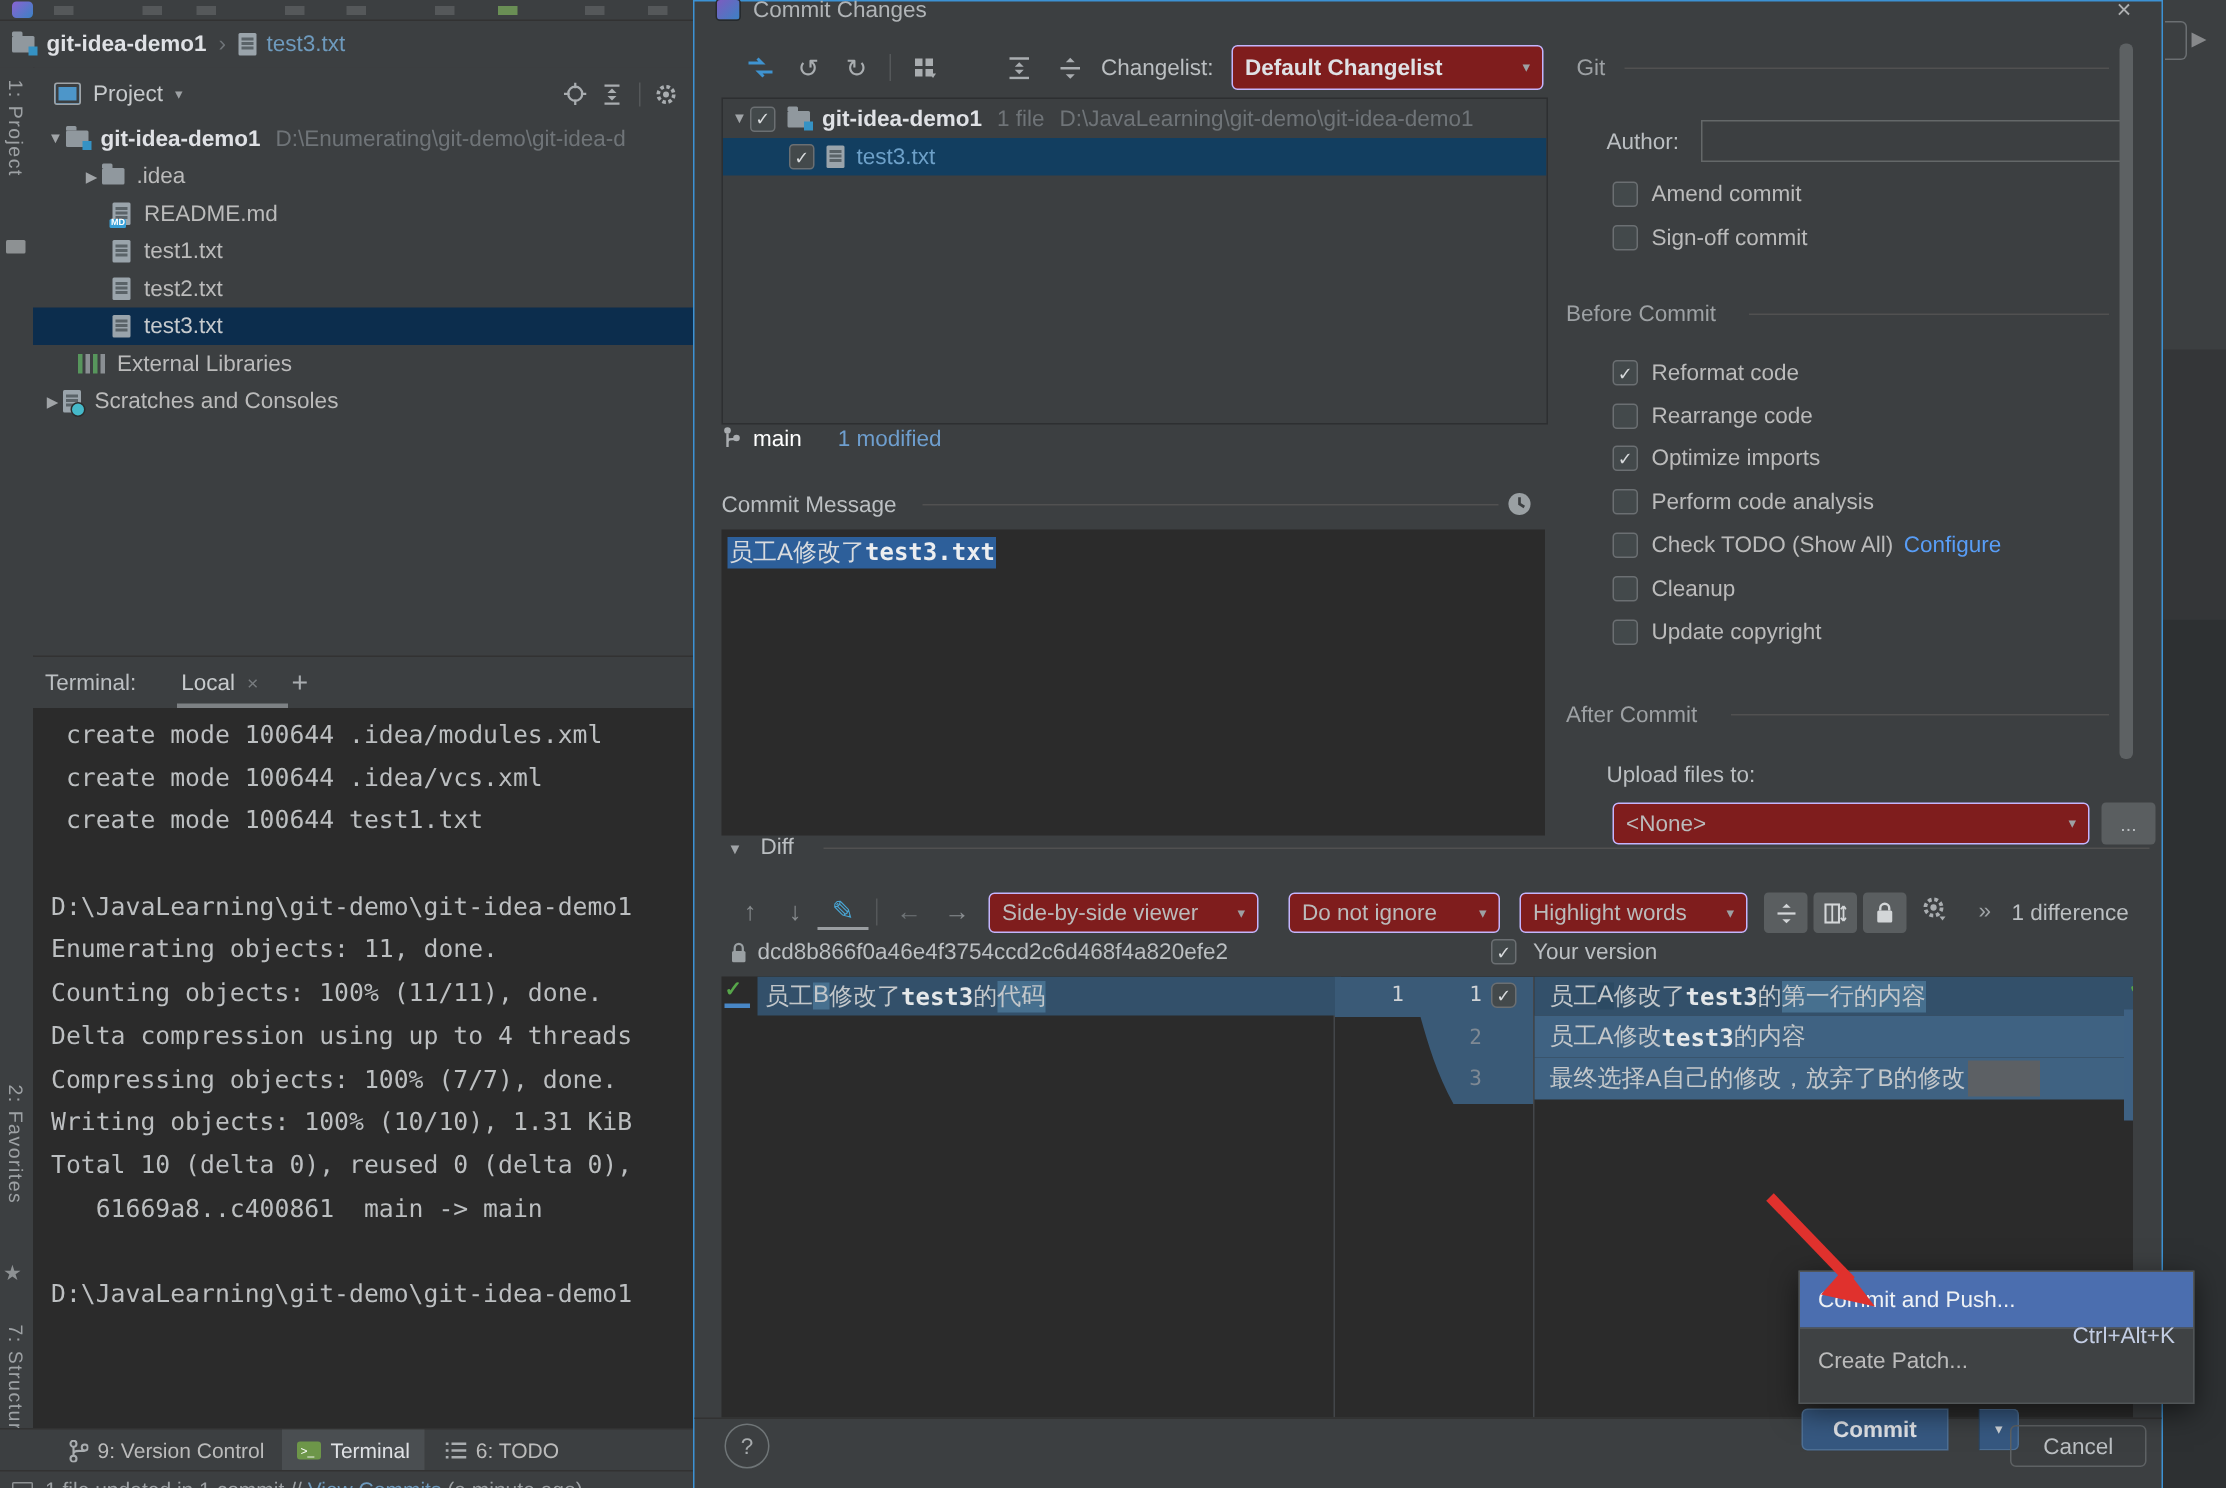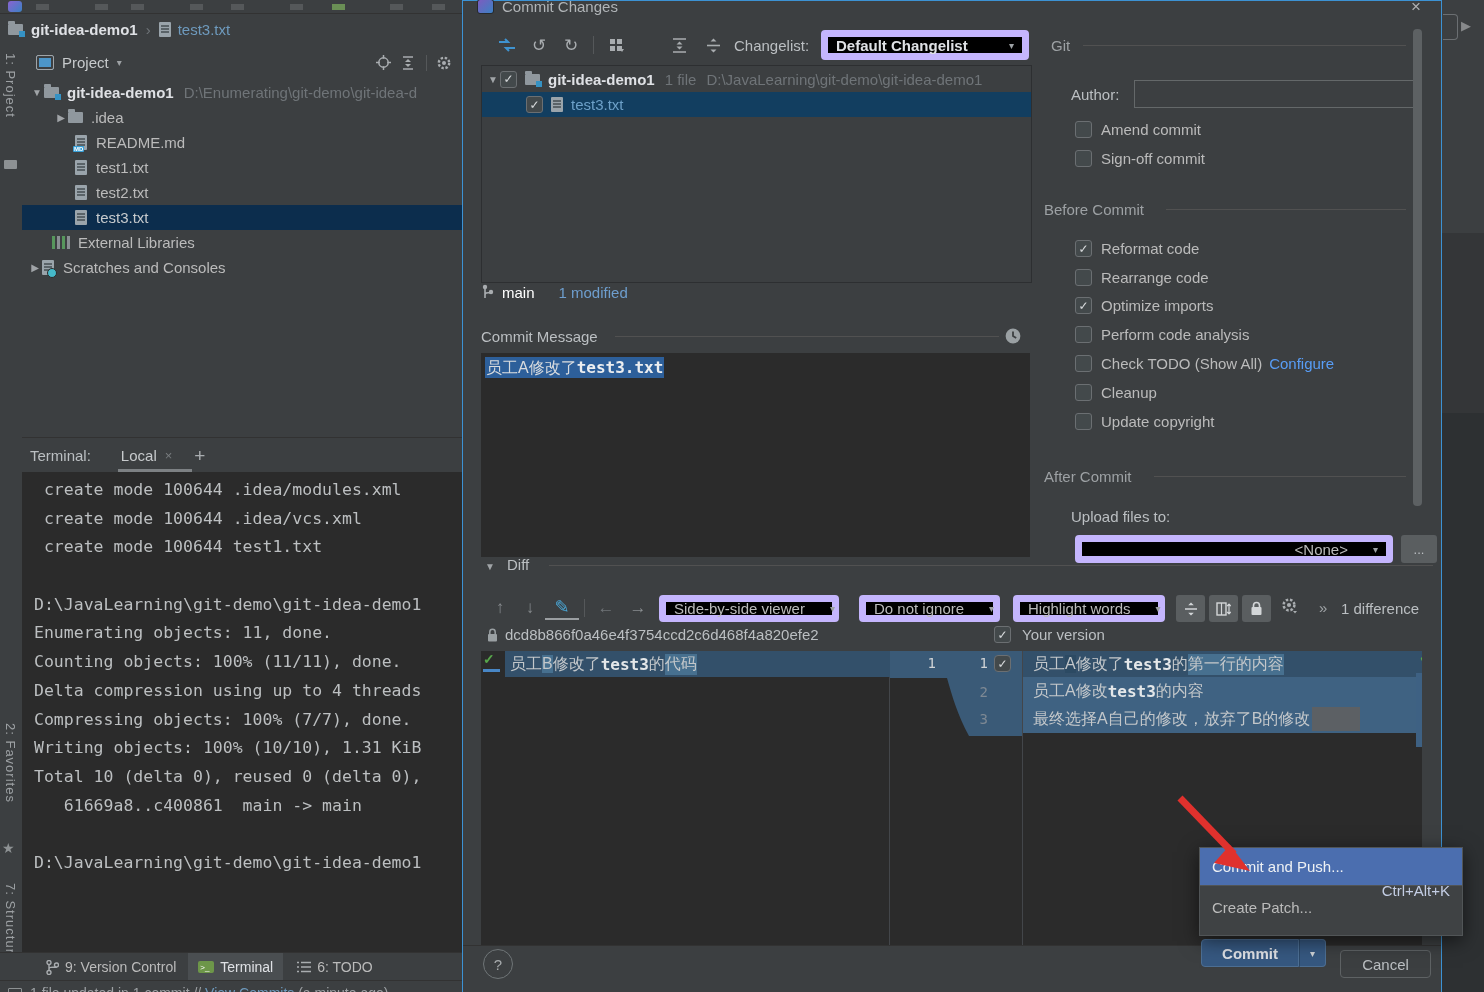--- a/index.html
+++ b/index.html
@@ -7,22 +7,22 @@
           font-family:"Liberation Sans",sans-serif;color:#bbbbbb;font-size:15px;}
   .abs{position:absolute;}
   .row{display:flex;align-items:center;}
   .mono{font-family:"DejaVu Sans Mono",monospace;}
   .hr{height:1px;background:#515151;}
   .vt{writing-mode:vertical-rl;font-size:13px;color:#9da1a4;letter-spacing:1px;}
   .cb{width:15px;height:15px;border:1px solid #6b6f72;border-radius:3px;background:#43494b;
       display:inline-flex;align-items:center;justify-content:center;color:#d7dadc;font-size:12px;line-height:1;flex:0 0 auto;}
   .cb.off span{visibility:hidden;}
   .cb-lbl{margin-left:9px;color:#bbbbbb;white-space:nowrap;}
-  .combo{border:7px solid #c4b5fd;border-radius:4px;background:#000000;color:#bbbbbb;
-         display:flex;align-items:center;justify-content:space-between;padding:0 8px;box-sizing:border-box;white-space:nowrap;gap:17px;}
+  .combo{border:1px solid #c4b5fd;border-radius:4px;background:#7f1d1d;color:#bbbbbb;
+         display:flex;align-items:center;justify-content:space-between;padding:0 8px;box-sizing:border-box;white-space:nowrap;}
   .caret{color:#9da1a4;font-size:10px;margin-left:8px;}
   .icon-btn{display:inline-flex;align-items:center;justify-content:center;color:#a9adb0;}
   .tbtn{border-radius:3px;display:inline-flex;align-items:center;justify-content:center;}
   .tbtn.on{background:#5a5e60;}
   .link{color:#589df6;}
   .folder{position:relative;width:15px;height:11px;background:#90989e;border-radius:1px;flex:0 0 auto;}
   .folder::before{content:"";position:absolute;top:-3px;left:0;width:7px;height:3px;background:#90989e;border-radius:1px 1px 0 0;}
   .folder .badge{position:absolute;right:-2px;bottom:-2px;width:6px;height:6px;background:#3592c4;}
   .ficon{position:relative;width:12px;height:15px;background:#9aa4ab;border-radius:1px;flex:0 0 auto;}
   .ficon::before{content:"";position:absolute;left:2px;top:3px;width:8px;height:1.5px;background:#5a6368;box-shadow:0 3px 0 #5a6368,0 6px 0 #5a6368;}
@@ -373,21 +373,21 @@
     <div class="abs row" style="left:612px;top:412px;">
       <span class="cb off">
           <span>✓</span>
         </span>
       <span class="cb-lbl">Update copyright</span>
     </div>
 
     <span class="abs dlg-sec-title" style="left:581px;top:467px;">After Commit</span>
     <div class="abs hr" style="left:691px;top:475px;width:252px;"></div>
     <span class="abs" style="left:608px;top:507px;color:#bbbfc2;">Upload files to:</span>
-    <div class="abs combo" style="left:612px;top:534px;width:318px;height:28px;justify-content:flex-end;">
+    <div class="abs combo" style="left:612px;top:534px;width:318px;height:28px;">
       <span>&lt;None&gt;</span>
       <span class="caret">▾</span>
     </div>
     <div class="abs tbtn on" style="left:938px;top:534px;width:36px;height:28px;color:#bbbfc2;font-size:13px;">
         <span>...</span>
       </div>
 
     <div class="abs" style="left:950px;top:28px;width:9px;height:477px;background:#5d6163;border-radius:4px;"></div>
 
     <span class="abs" style="left:22px;top:560px;font-size:10px;color:#a0a4a7;">▼</span>
@@ -505,21 +505,21 @@
 
       <span class="abs" style="left:938px;top:-2px;color:#57a64a;font-weight:bold;font-size:14px;">✓</span>
       <div class="abs" style="left:935px;top:22px;width:19px;height:74px;background:#3e6183;"></div>
     </div>
 
     <div class="abs" style="left:0;top:944px;width:978px;height:1px;background:#323232;"></div>
     <div class="abs" style="left:20px;top:948px;width:28px;height:28px;border-radius:50%;border:1.5px solid #6f7577;color:#a7abad;display:flex;align-items:center;justify-content:center;font-size:15px;">
         <span>?</span>
       </div>
 
-    <div class="abs row" style="left:738px;top:938px;height:28px;">
+    <div class="abs row" style="left:738px;top:938px;height:28px;gap:20px;">
       <div style="height:100%;width:98px;background:#365880;border:1px solid #4d6f94;border-radius:4px 0 0 4px;display:flex;align-items:center;justify-content:center;font-weight:bold;color:#dfe1e5;box-sizing:border-box;">
         <span>Commit</span>
       </div>
       <div style="height:100%;width:27px;background:#365880;border:1px solid #4d6f94;border-left:1px solid #2b4868;border-radius:0 4px 4px 0;display:flex;align-items:center;justify-content:center;box-sizing:border-box;">
         <span style="color:#cfd3d6;font-size:10px;">▾</span>
       </div>
     </div>
     <div class="abs" style="left:877px;top:949px;width:91px;height:28px;border:1px solid #5e6264;border-radius:4px;display:flex;align-items:center;justify-content:center;color:#bbbfc2;box-sizing:border-box;">
       <span>Cancel</span>
     </div>

